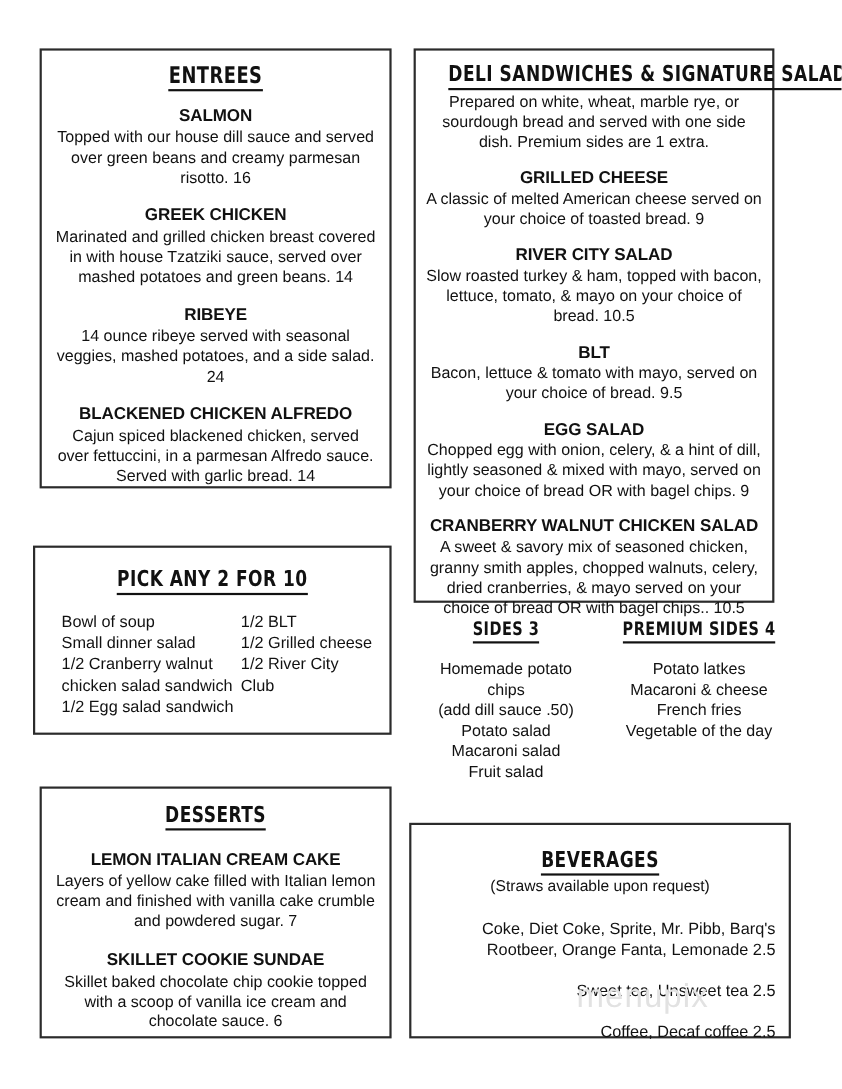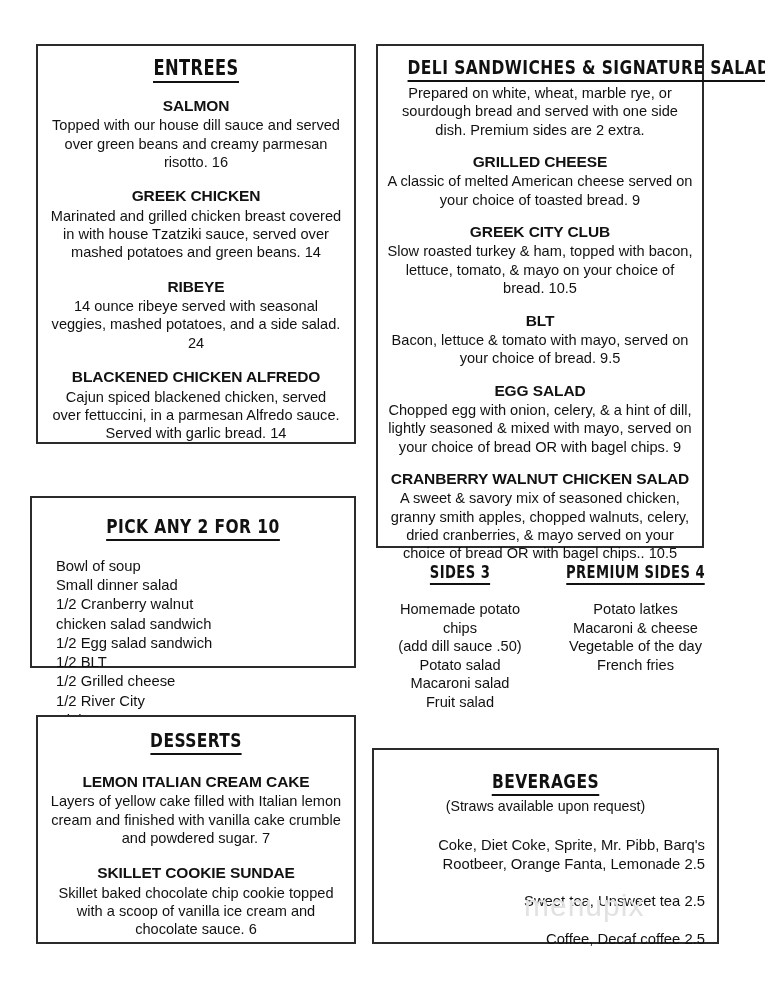--- a/index.html
+++ b/index.html
@@ -95,21 +95,20 @@
 
   #pick2-box {
     left: 30px; top: 496px; width: 326px; height: 172px;
     padding: 16px 14px 0 14px;
   }
   #pick2-box .display-head { margin-bottom: 16px; }
   .pick2-cols {
     display: flex;
     gap: 0px;
     padding-left: 10px;
-    flex-direction: column;
   }
   .pick2-col { font-size: 14.8px; line-height: 1.30; text-align: left; }
   .pick2-col.a { width: 175px; }
   .pick2-col.b { width: 130px; }
 
   #sides-block {
     left: 380px; top: 562px; width: 160px; height: 150px;
   }
   #premium-block {
     left: 548px; top: 562px; width: 175px; height: 150px;
@@ -183,28 +182,28 @@
       <div class="item-desc">14 ounce ribeye served with seasonal veggies, mashed potatoes, and a side salad. 24</div>
     </div>
     <div class="item last">
       <div class="item-name">BLACKENED CHICKEN ALFREDO</div>
       <div class="item-desc">Cajun spiced blackened chicken, served over fettuccini, in a parmesan Alfredo sauce. Served with garlic bread. 14</div>
     </div>
   </div>
 
   <div class="box" id="deli-box">
     <div class="display-head head-md"><span class="u">DELI SANDWICHES &amp; SIGNATURE SALADS</span></div>
-    <div class="intro">Prepared on white, wheat, marble rye, or sourdough bread and served with one side dish. Premium sides are 2 extra.</div>
+    <div class="intro">Prepared on white, wheat, marble rye, or sourdough bread and served with one side dish. Premium sides are 1 extra.</div>
 
     <div class="item">
       <div class="item-name">GRILLED CHEESE</div>
       <div class="item-desc">A classic of melted American cheese served on your choice of toasted bread. 9</div>
     </div>
     <div class="item">
-      <div class="item-name">GREEK CITY CLUB</div>
+      <div class="item-name">RIVER CITY SALAD</div>
       <div class="item-desc">Slow roasted turkey &amp; ham, topped with bacon, lettuce, tomato, &amp; mayo on your choice of bread. 10.5</div>
     </div>
     <div class="item">
       <div class="item-name">BLT</div>
       <div class="item-desc">Bacon, lettuce &amp; tomato with mayo, served on your choice of bread. 9.5</div>
     </div>
     <div class="item">
       <div class="item-name">EGG SALAD</div>
       <div class="item-desc">Chopped egg with onion, celery, &amp; a hint of dill, lightly seasoned &amp; mixed with mayo, served on your choice of bread OR with bagel chips. 9</div>
     </div>
@@ -243,22 +242,22 @@
       <div>Macaroni salad</div>
       <div>Fruit salad</div>
     </div>
   </div>
 
   <div class="nobox" id="premium-block">
     <div class="display-head head-sm sides-head"><span class="u">PREMIUM SIDES 4</span></div>
     <div class="sides-list">
       <div>Potato latkes</div>
       <div>Macaroni &amp; cheese</div>
+      <div>French fries</div>
       <div>Vegetable of the day</div>
-      <div>French fries</div>
     </div>
   </div>
 
   <div class="box" id="desserts-box">
     <div class="display-head head-md"><span class="u">DESSERTS</span></div>
     <div class="item">
       <div class="item-name">LEMON ITALIAN CREAM CAKE</div>
       <div class="item-desc">Layers of yellow cake filled with Italian lemon cream and finished with vanilla cake crumble and powdered sugar. 7</div>
     </div>
     <div class="item last">

